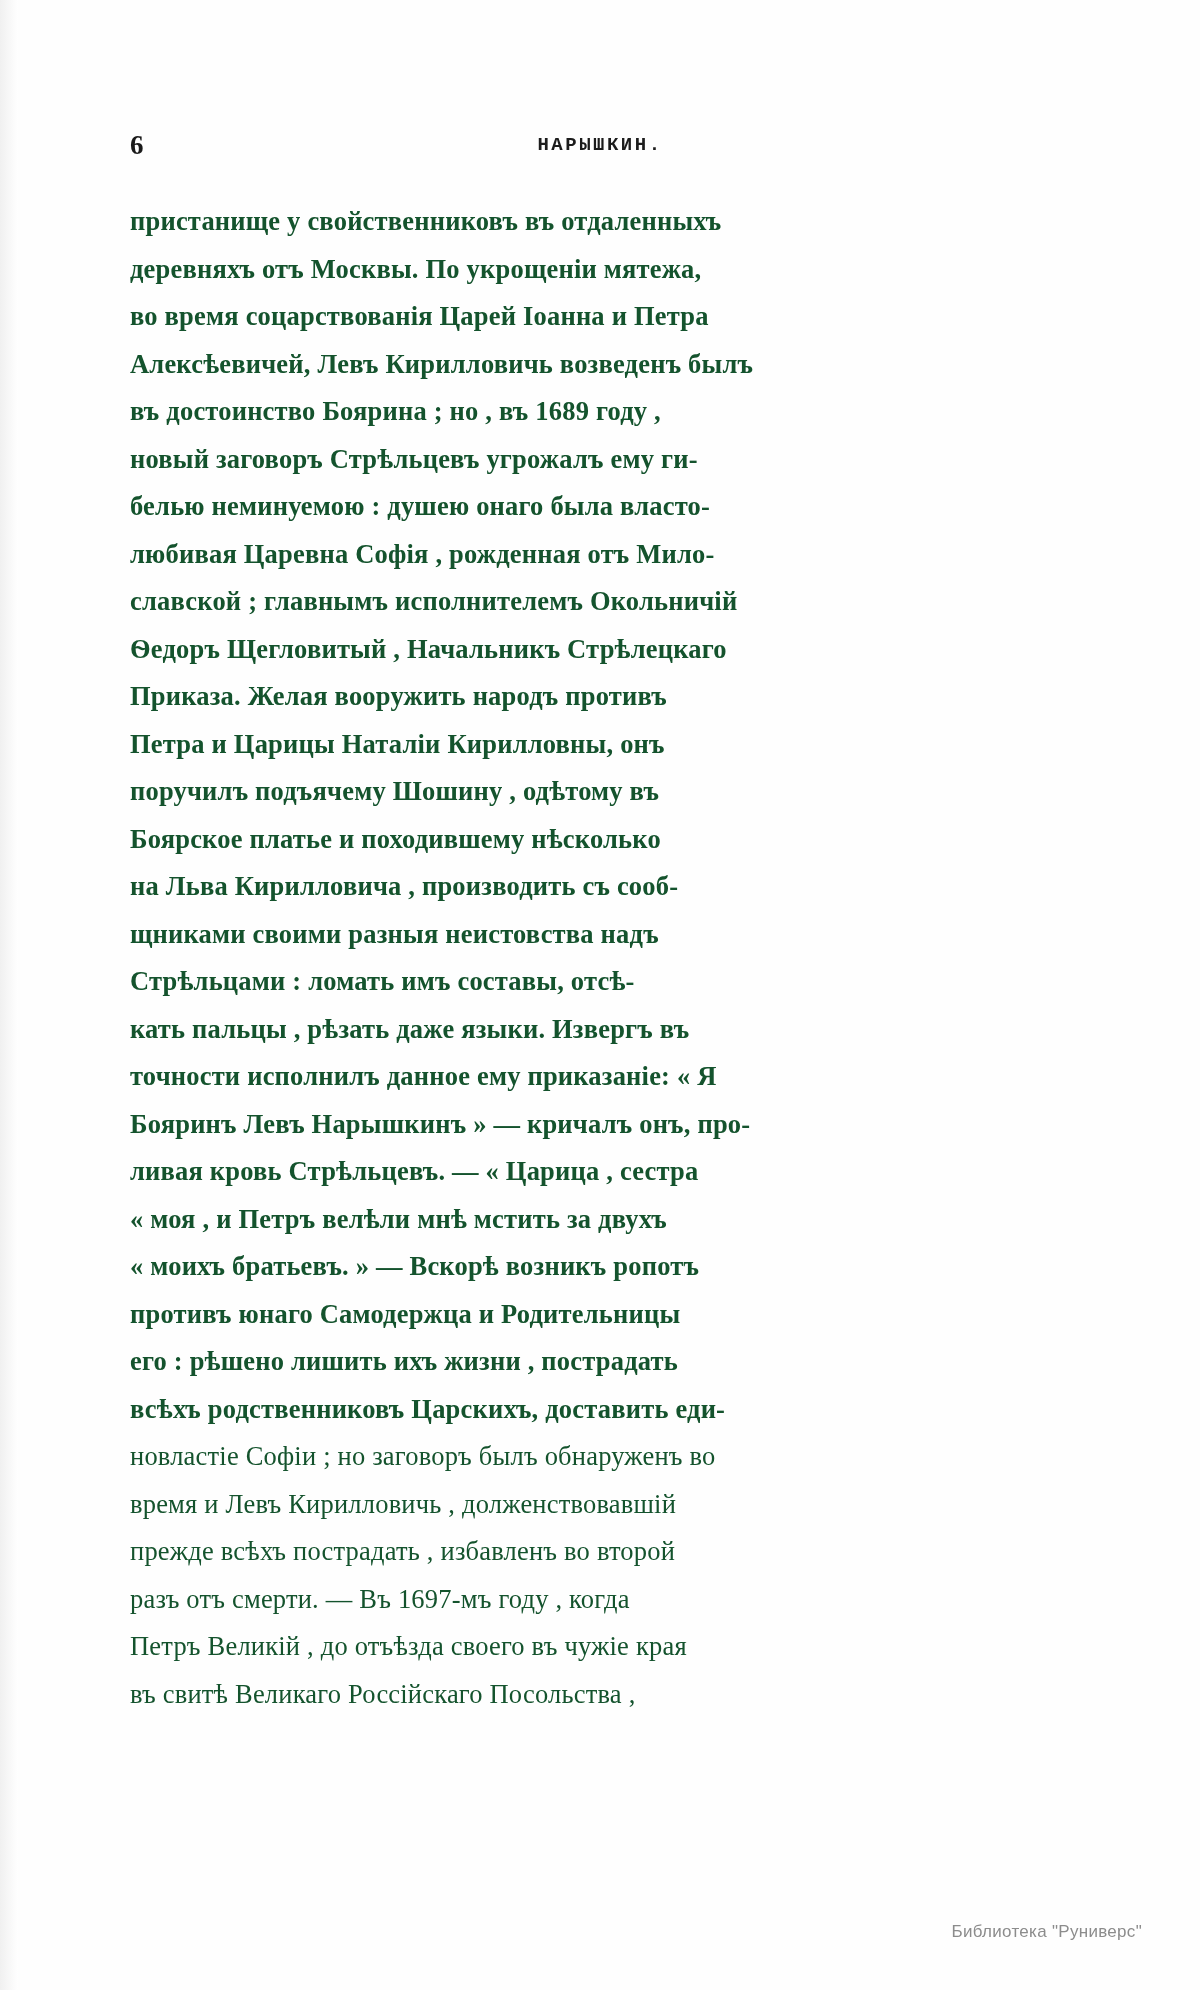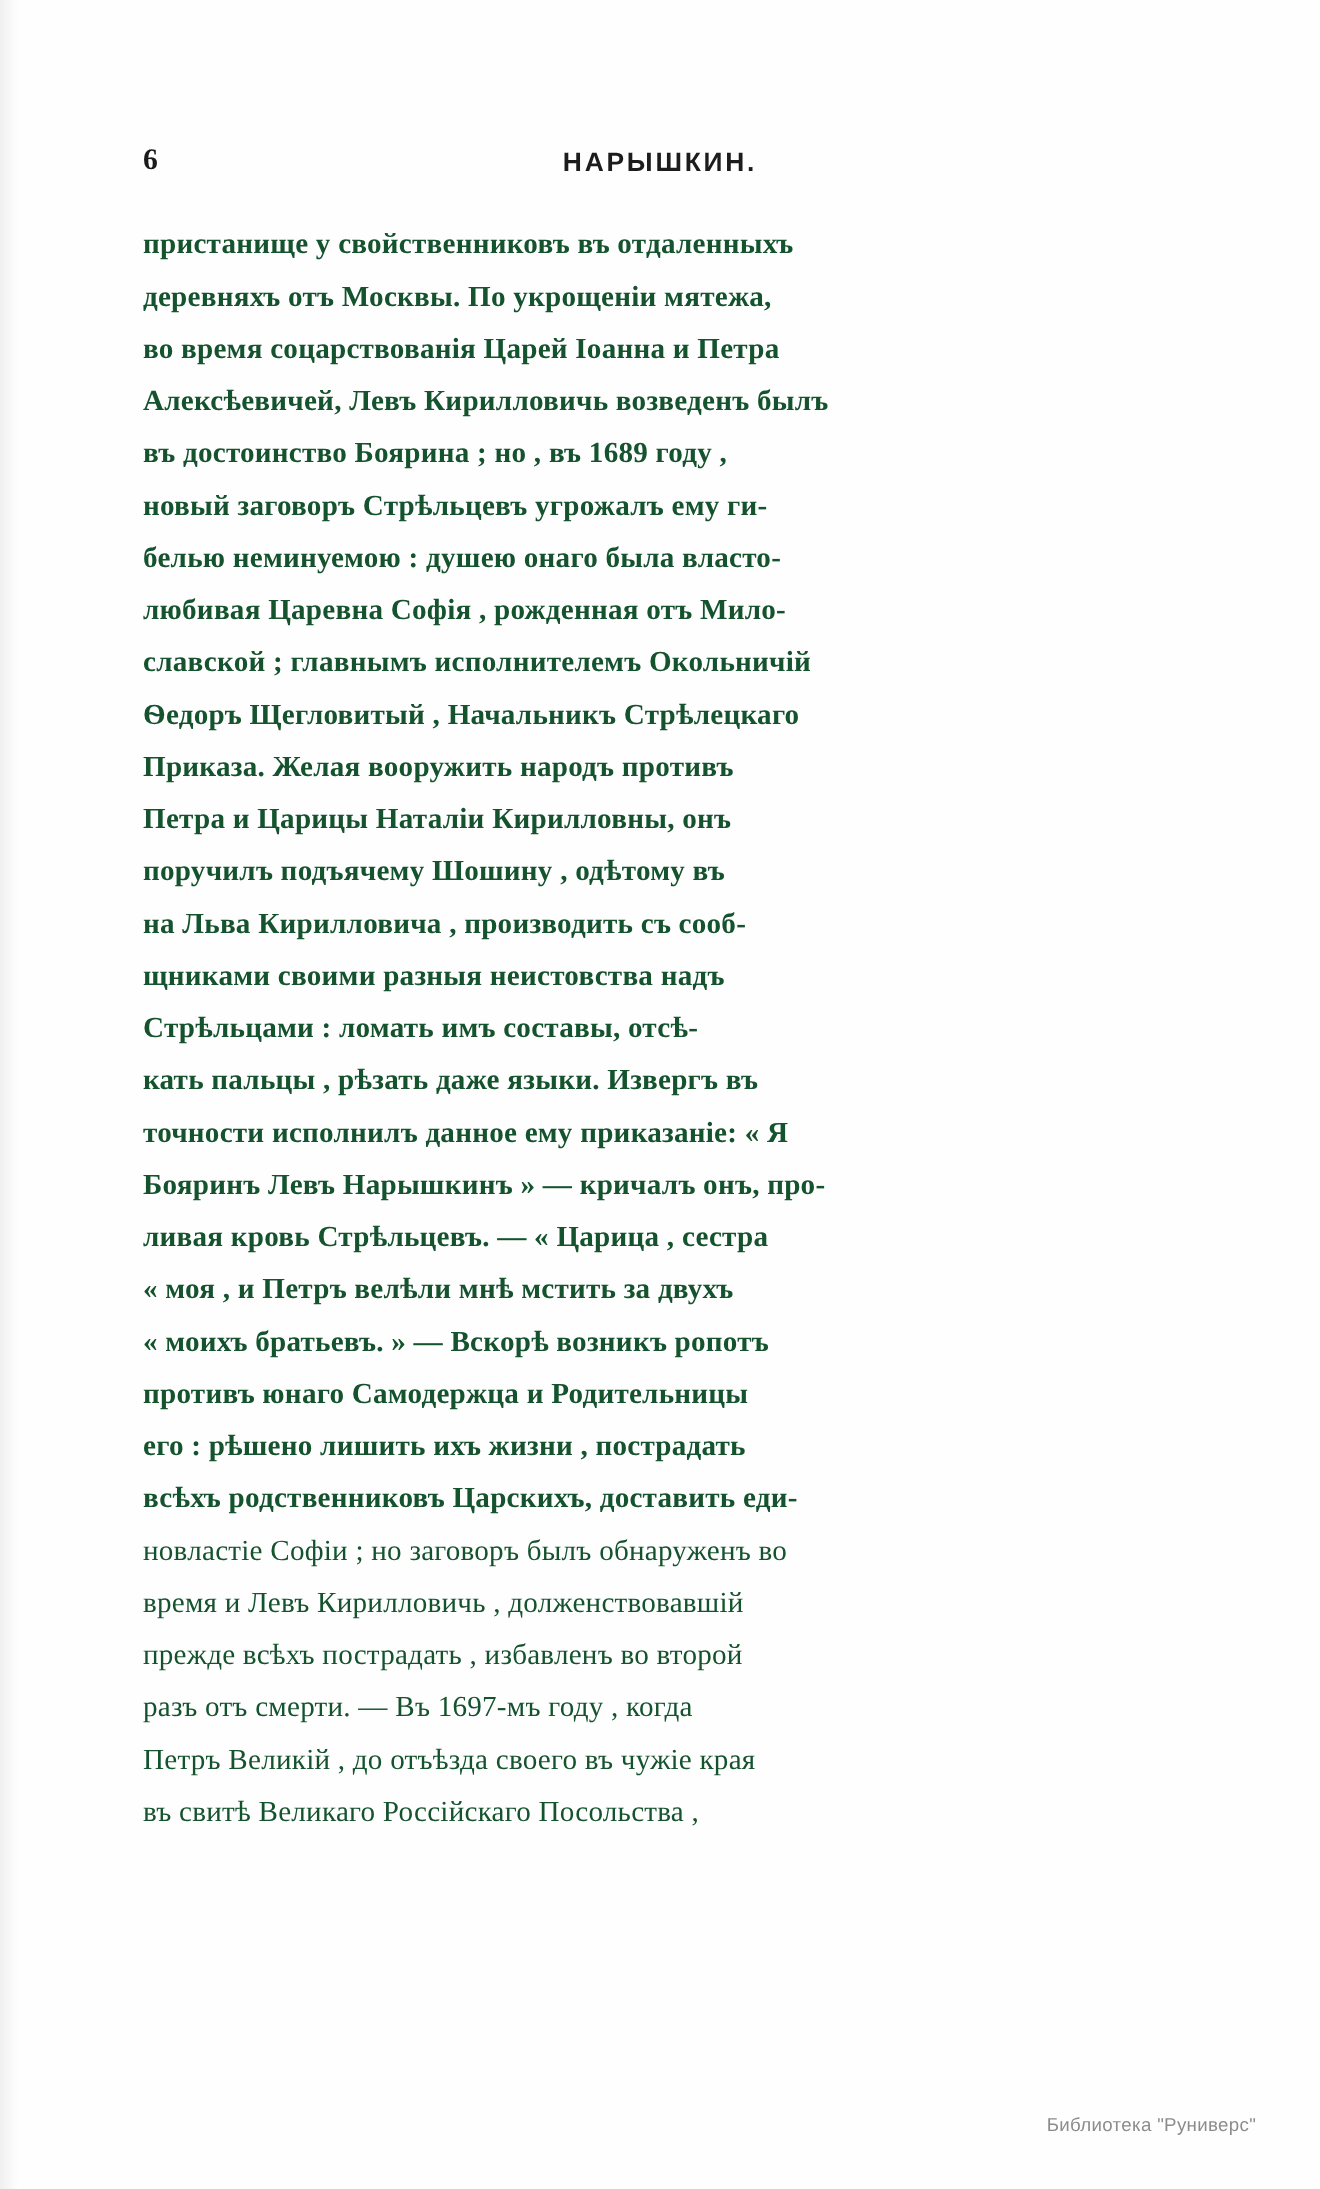--- a/index.html
+++ b/index.html
@@ -43,22 +43,22 @@
     font-weight: bold;
     color: #1a1a1a;
     letter-spacing: 0.5px;
   }
   .running-head {
     position: absolute;
     left: 0;
     right: 0;
     top: 14px;
     text-align: center;
-    font-family: Liberation Sans, sans-serif;
-    font-size: 24px;
+    font-family: Liberation Mono, monospace;
+    font-size: 19px;
     font-weight: bold;
     letter-spacing: 2.5px;
     color: #1c1c1c;
     text-transform: uppercase;
   }
   .body-text {
     position: absolute;
     left: 0;
     top: 78px;
     width: 940px;
@@ -114,20 +114,21 @@
       <span class="line bold">Алексѣевичей, Левъ Кирилловичь возведенъ былъ</span>
       <span class="line bold">въ достоинство Боярина ; но , въ 1689 году ,</span>
       <span class="line bold">новый заговоръ Стрѣльцевъ угрожалъ ему ги-</span>
       <span class="line bold">белью неминуемою : душею онаго была власто-</span>
       <span class="line bold">любивая Царевна Софія , рожденная отъ Мило-</span>
       <span class="line bold">славской ; главнымъ исполнителемъ Окольничій</span>
       <span class="line bold">Ѳедоръ Щегловитый , Начальникъ Стрѣлецкаго</span>
       <span class="line bold">Приказа. Желая вооружить народъ противъ</span>
       <span class="line bold">Петра и Царицы Наталіи Кирилловны, онъ</span>
       <span class="line bold">поручилъ подъячему Шошину , одѣтому въ</span>
+      <span class="line bold">Боярское платье и походившему нѣсколько</span>
       <span class="line bold">на Льва Кирилловича , производить съ сооб-</span>
       <span class="line bold">щниками своими разныя неистовства надъ</span>
       <span class="line bold">Стрѣльцами : ломать имъ составы, отсѣ-</span>
       <span class="line bold">кать пальцы , рѣзать даже языки. Извергъ въ</span>
       <span class="line bold">точности исполнилъ данное ему приказаніе: « Я</span>
       <span class="line bold">Бояринъ Левъ Нарышкинъ » — кричалъ онъ, про-</span>
       <span class="line bold">ливая кровь Стрѣльцевъ. — « Царица , сестра</span>
       <span class="line bold">« моя , и Петръ велѣли мнѣ мстить за двухъ</span>
       <span class="line bold">« моихъ братьевъ. » — Вскорѣ возникъ ропотъ</span>
       <span class="line bold">противъ юнаго Самодержца и Родительницы</span>

